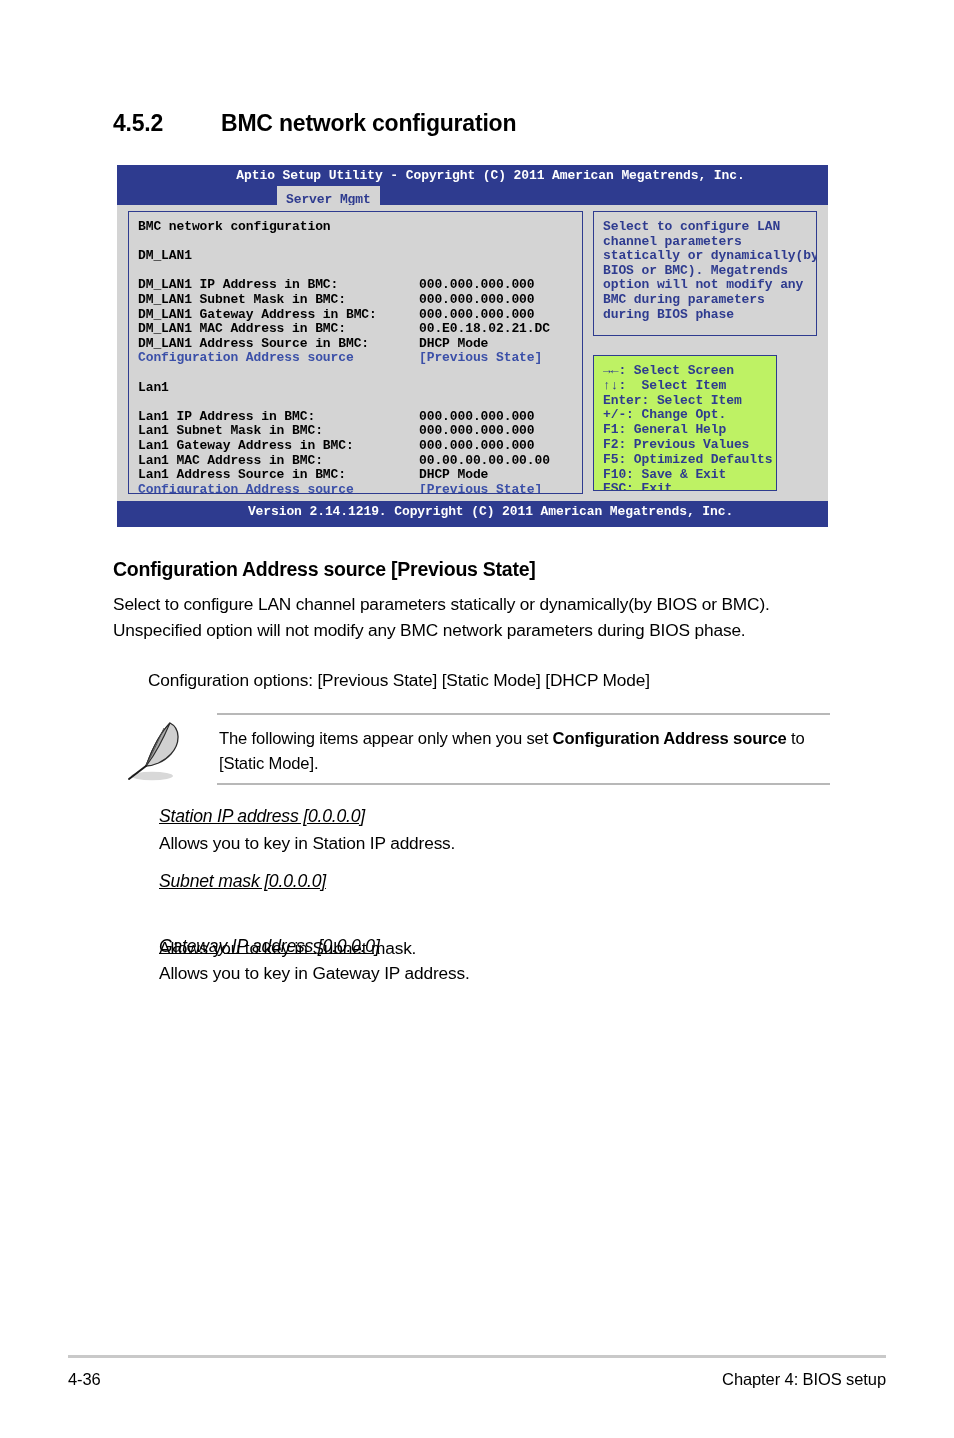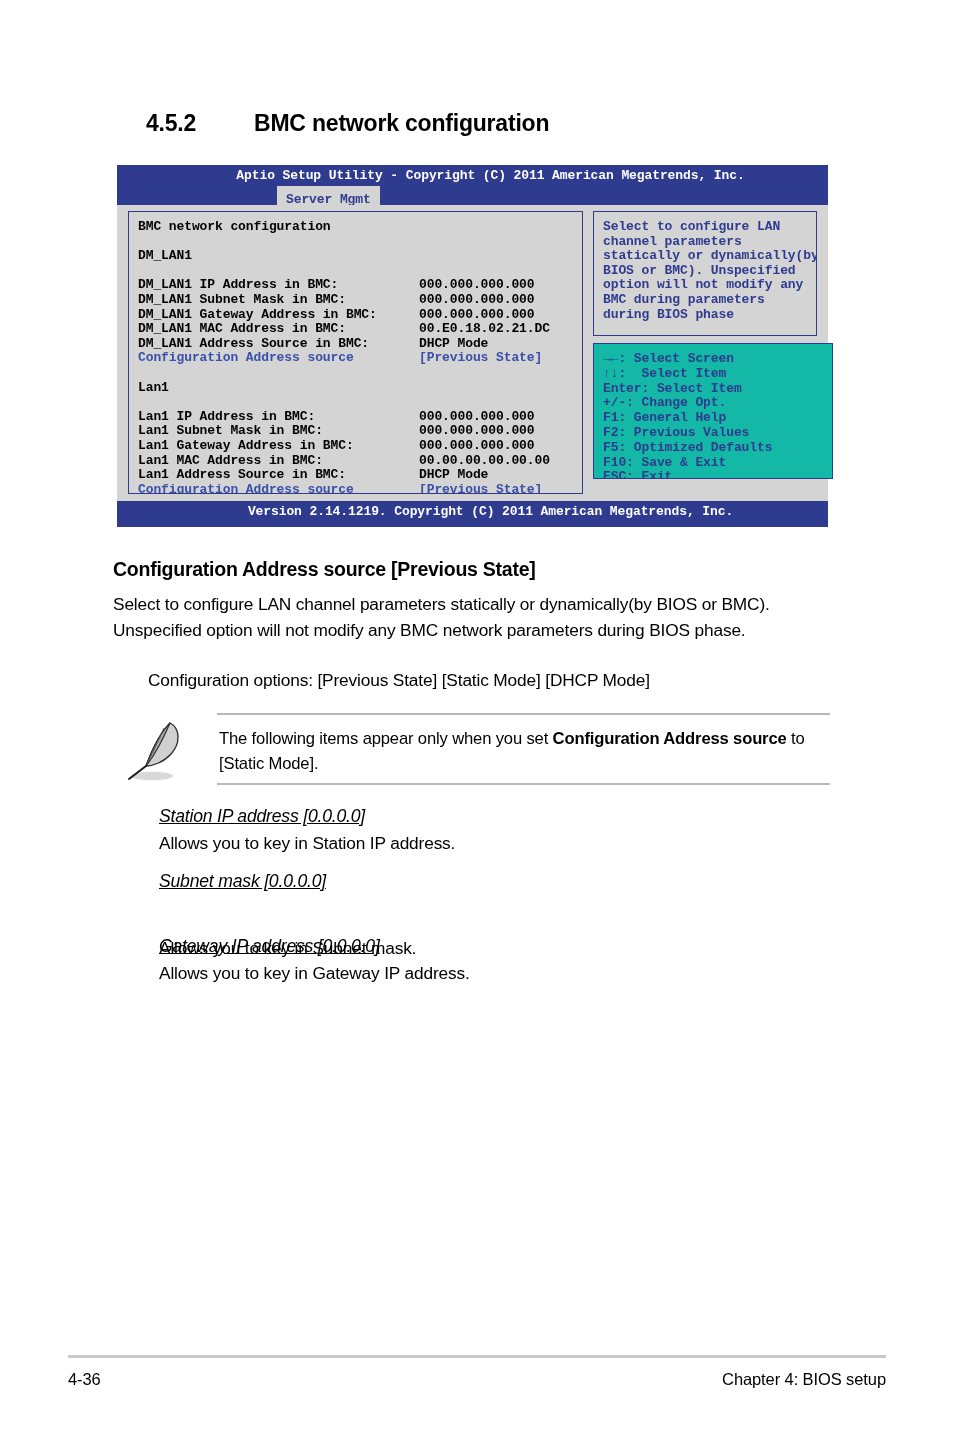--- a/index.html
+++ b/index.html
@@ -23,21 +23,20 @@
     top: 110px;
     width: 760px;
     font-size: 23px;
     font-weight: bold;
     letter-spacing: -0.2px;
     white-space: nowrap;
   }
   .sec-heading .num {
     display: inline-block;
     width: 108px;
-    margin-left: 33px;
   }
 
   
   .bios {
     position: absolute;
     left: 117px;
     top: 165px;
     width: 711px;
     font-family: "Liberation Mono", "DejaVu Sans Mono", monospace;
     font-size: 13px;
@@ -99,26 +98,26 @@
     border: 1.5px solid #2e3b8f;
     box-sizing: border-box;
     background: #d4d4d4;
     color: #2e3b8f;
     padding: 8px 0 0 9px;
     overflow: hidden;
   }
   .panel-right-legend {
     position: absolute;
     left: 476px;
-    top: 138px;
-    width: 240px;
+    top: 150px;
+    width: 184px;
     height: 136px;
     border: 1.5px solid #2e3b8f;
     box-sizing: border-box;
-    background: #14b8a6;
+    background: #bef264;
     color: #2e3b8f;
     padding: 8px 0 0 9px;
     overflow: hidden;
   }
   .bios-footer {
     background: #2e3b8f;
     color: #ffffff;
     height: 26px;
     line-height: 21px;
     text-align: center;
@@ -272,21 +271,21 @@
       <div class="brow"><span class="lbl">Lan1 Gateway Address in BMC:</span><span>000.000.000.000</span></div>
       <div class="brow"><span class="lbl">Lan1 MAC Address in BMC:</span><span>00.00.00.00.00.00</span></div>
       <div class="brow"><span class="lbl">Lan1 Address Source in BMC:</span><span>DHCP Mode</span></div>
       <div class="brow accent"><span class="lbl">Configuration Address source</span><span>[Previous State]</span></div>
     </div>
 
     <div class="panel-right-help">
       <div class="brow">Select to configure LAN</div>
       <div class="brow">channel parameters</div>
       <div class="brow">statically or dynamically(by</div>
-      <div class="brow">BIOS or BMC). Unspecified</div>
+      <div class="brow">BIOS or BMC). Megatrends</div>
       <div class="brow">option will not modify any</div>
       <div class="brow">BMC during parameters</div>
       <div class="brow">during BIOS phase</div>
     </div>
 
     <div class="panel-right-legend">
       <div class="legend-line">→←: Select Screen</div>
       <div class="legend-line">↑↓:  Select Item</div>
       <div class="legend-line">Enter: Select Item</div>
       <div class="legend-line">+/-: Change Opt.</div>

